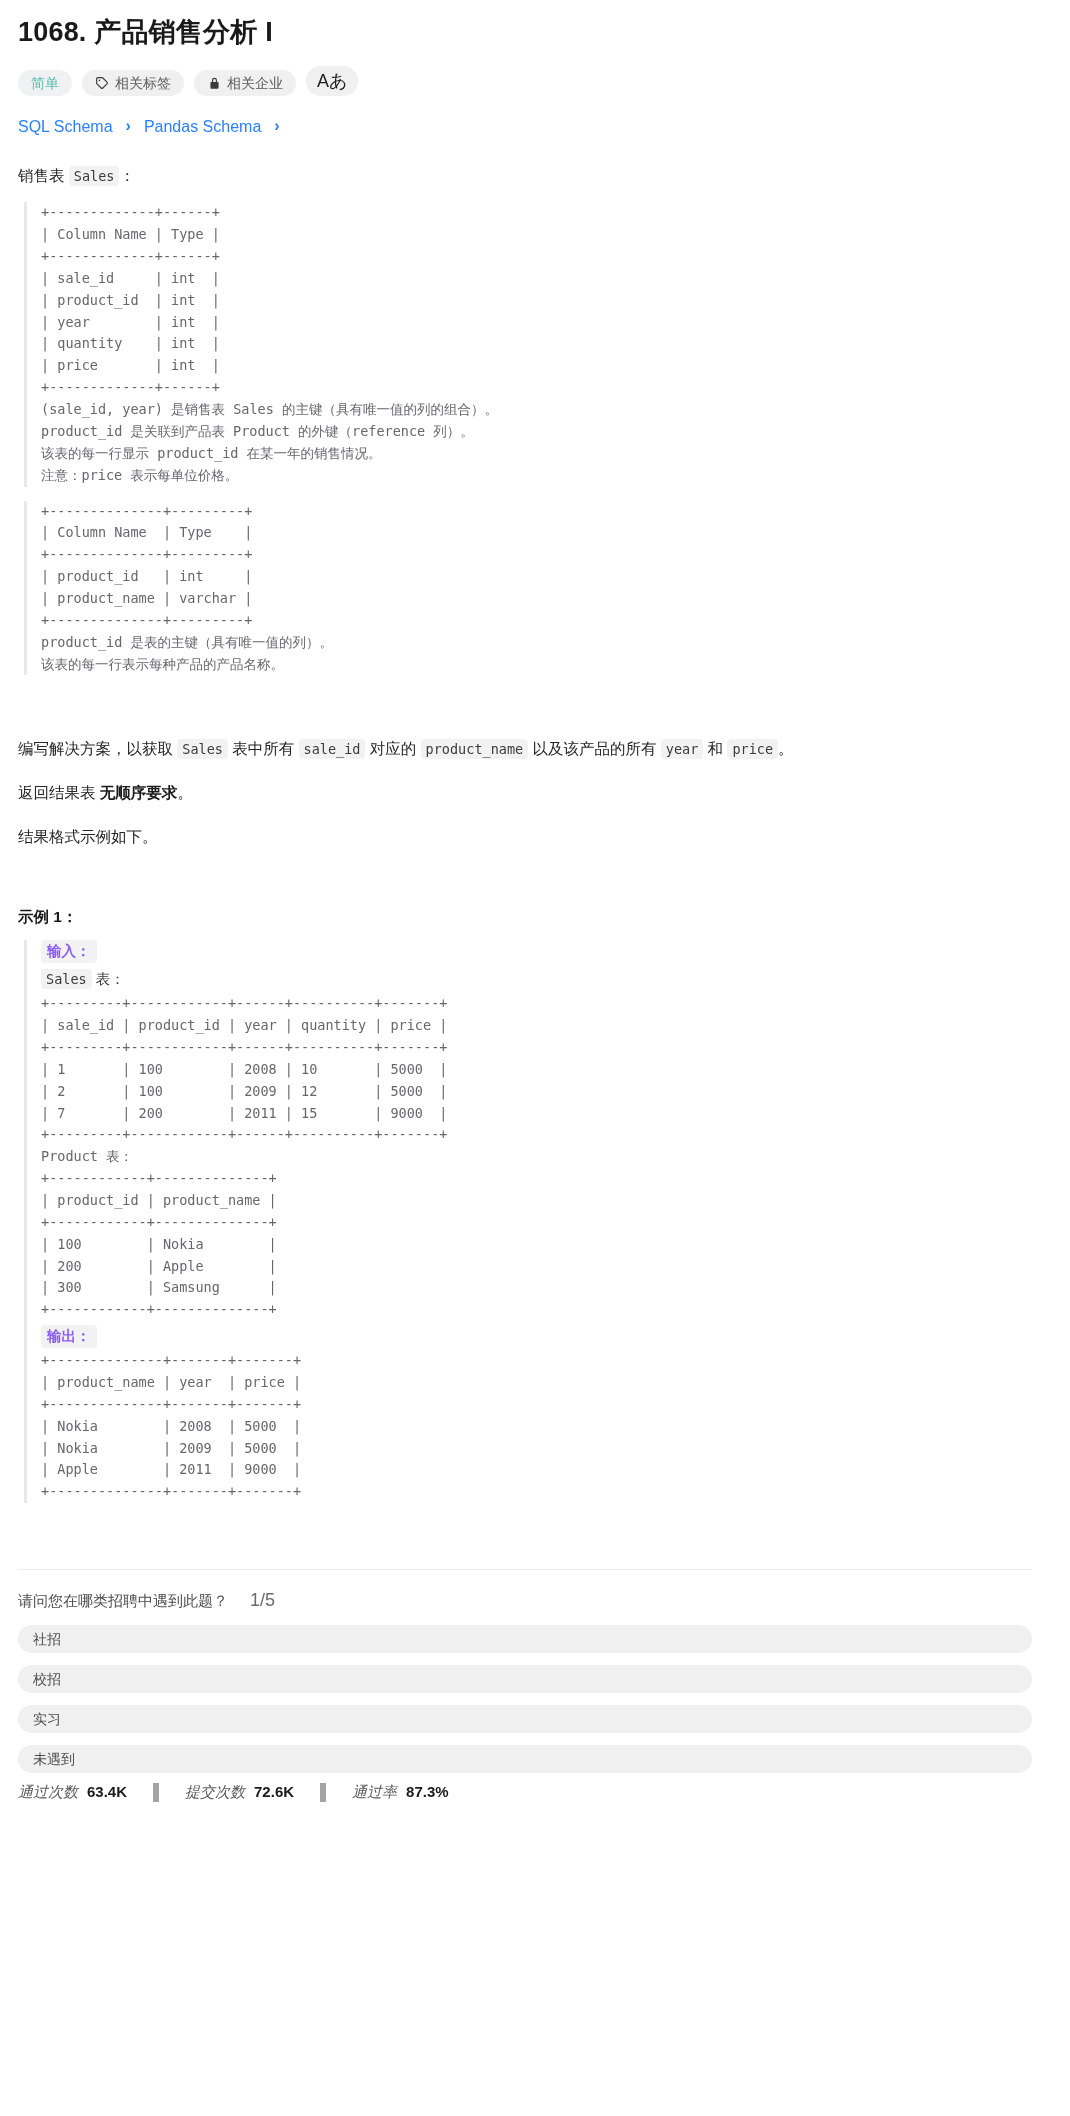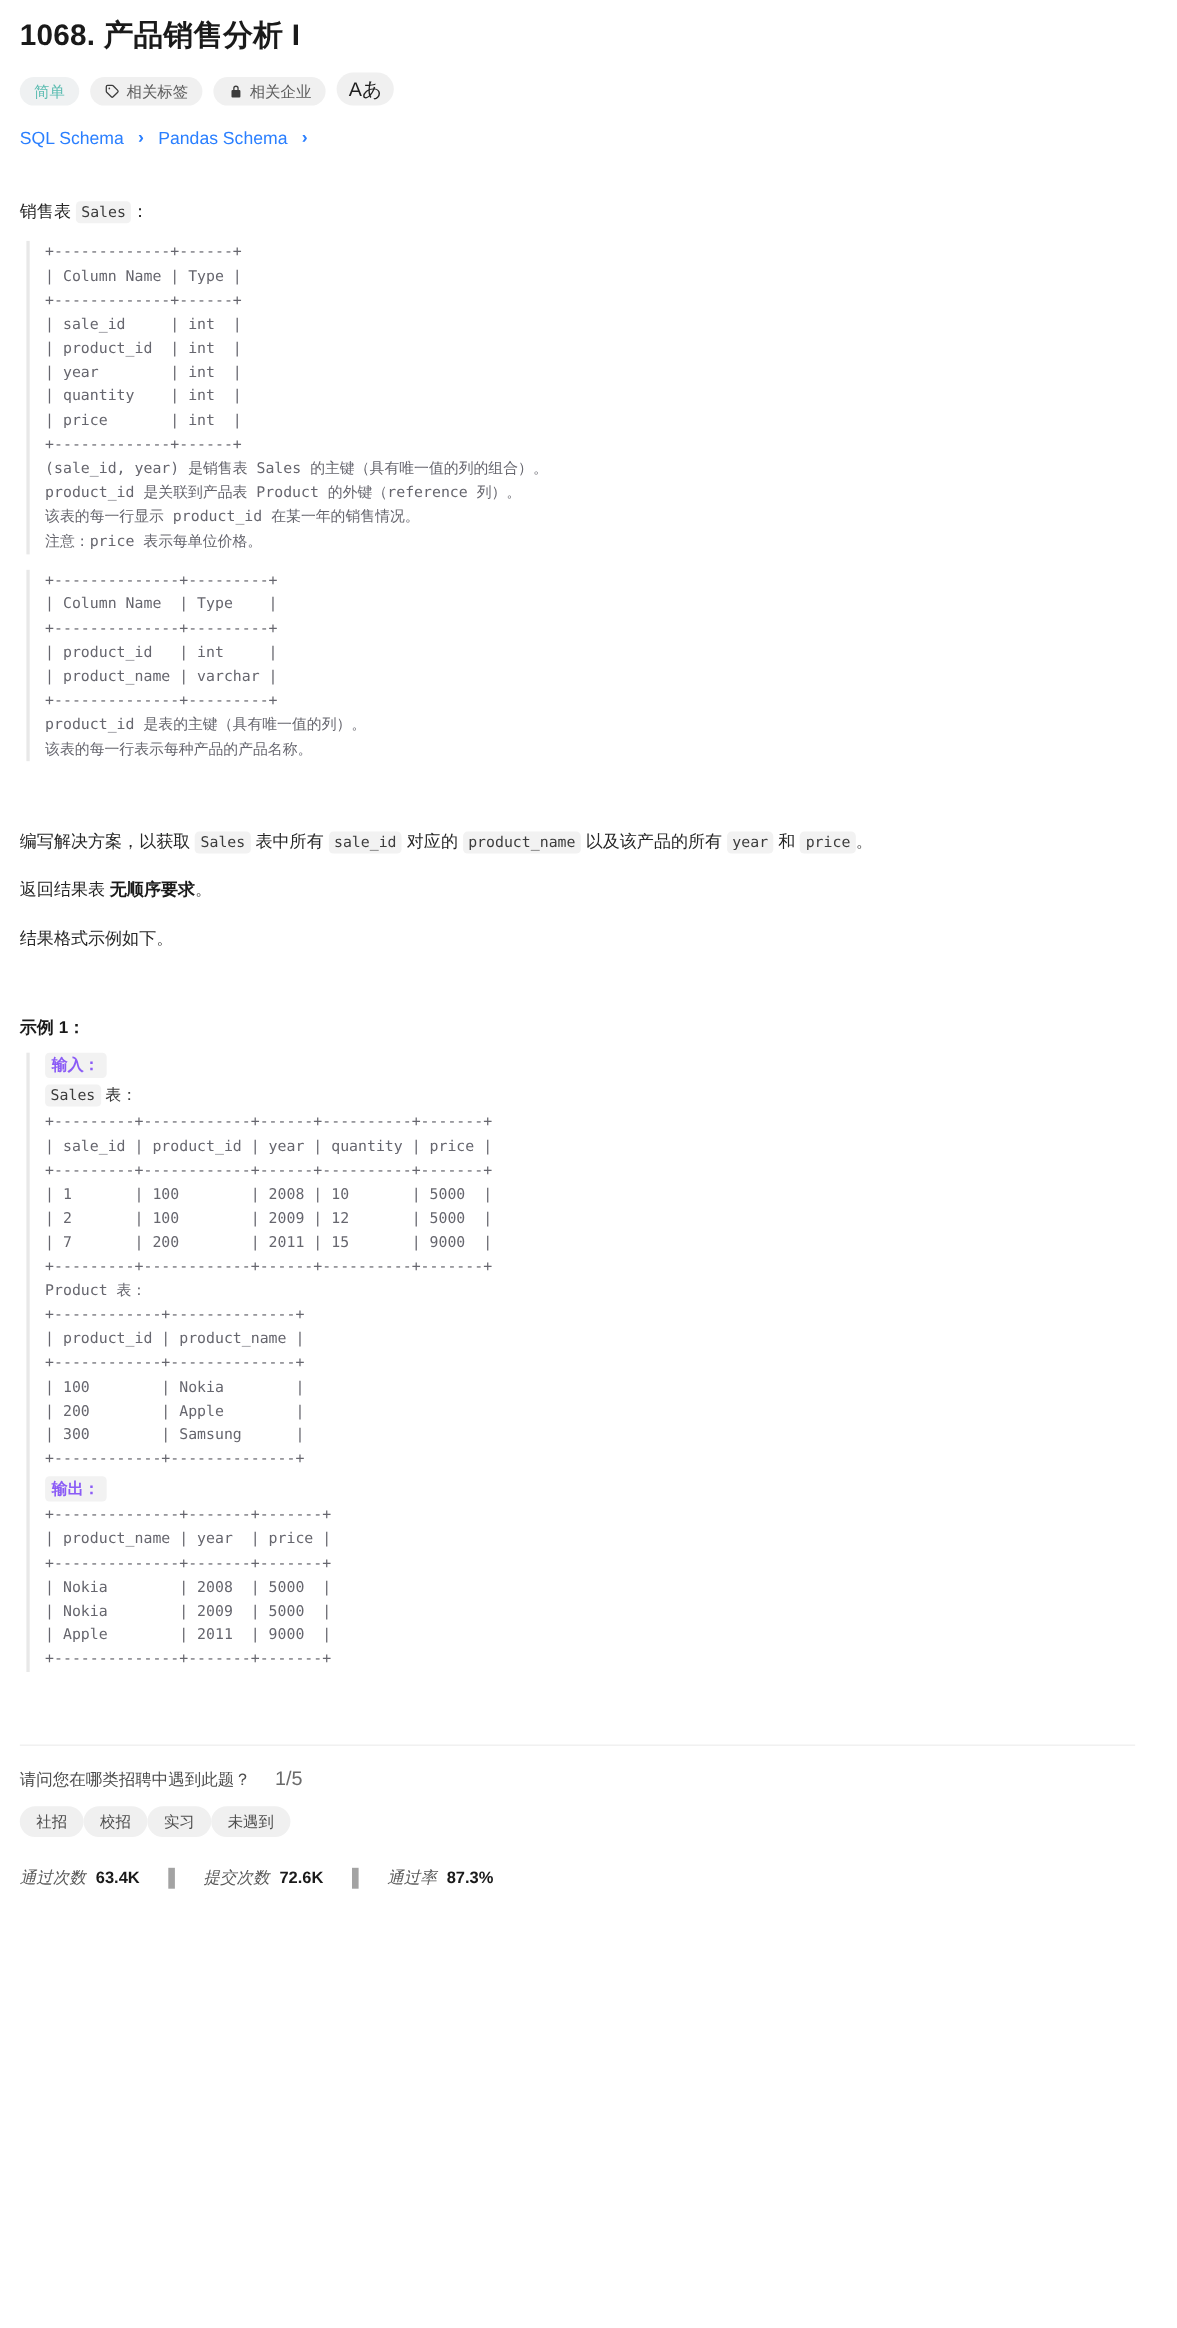--- a/index.html
+++ b/index.html
@@ -66,21 +66,21 @@
     font-size: 18px;
     color: #1f1f1f;
     font-weight: 500;
   }
 
   
   .schema-row {
     display: flex;
     align-items: flex-start;
     gap: 13px;
-    margin-bottom: 43px;
+    margin-bottom: 26px;
     font-size: 16px;
   }
   .schema-link {
     color: #2a7fff;
     text-decoration: none;
     cursor: pointer;
     white-space: nowrap;
   }
   .chev {
     color: #2a7fff;
@@ -172,22 +172,23 @@
     font-size: 15px;
     color: #4d4d4d;
     margin-bottom: 14px;
   }
   .poll-count {
     font-size: 18px;
     color: #6b6b6b;
   }
   .poll-opts {
     display: flex;
-    gap: 0;
-    margin-bottom: 28px;
+    gap: 12px;
+    margin-bottom: 10px;
+    flex-direction: column;
   }
   .opt {
     background: #f0f0f0;
     border-radius: 16px;
     padding: 7px 15px;
     font-size: 14px;
     color: #4d4d4d;
     line-height: 1;
     cursor: pointer;
     white-space: nowrap;

